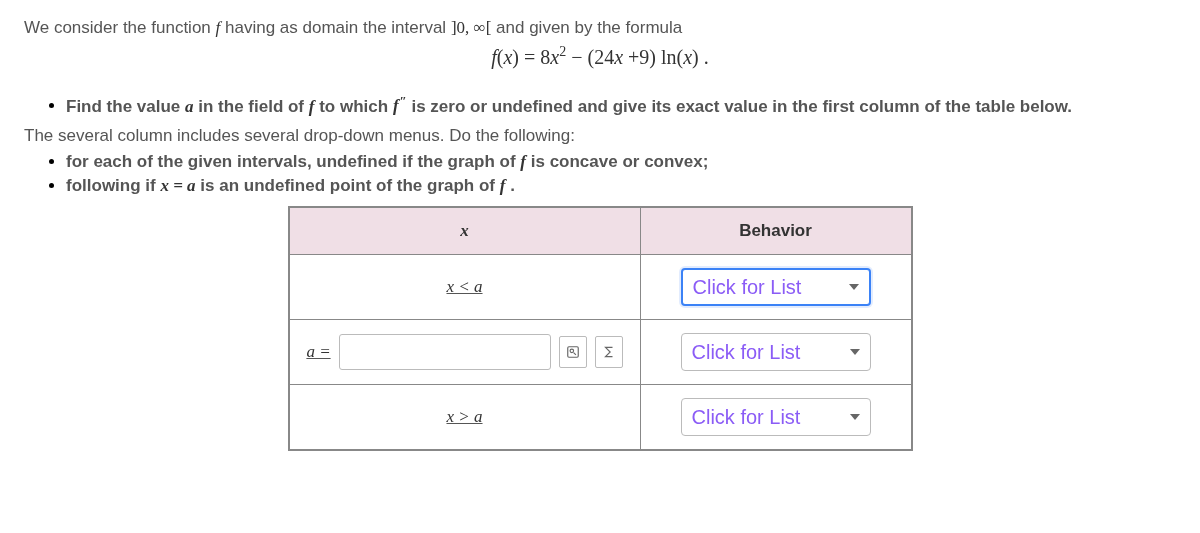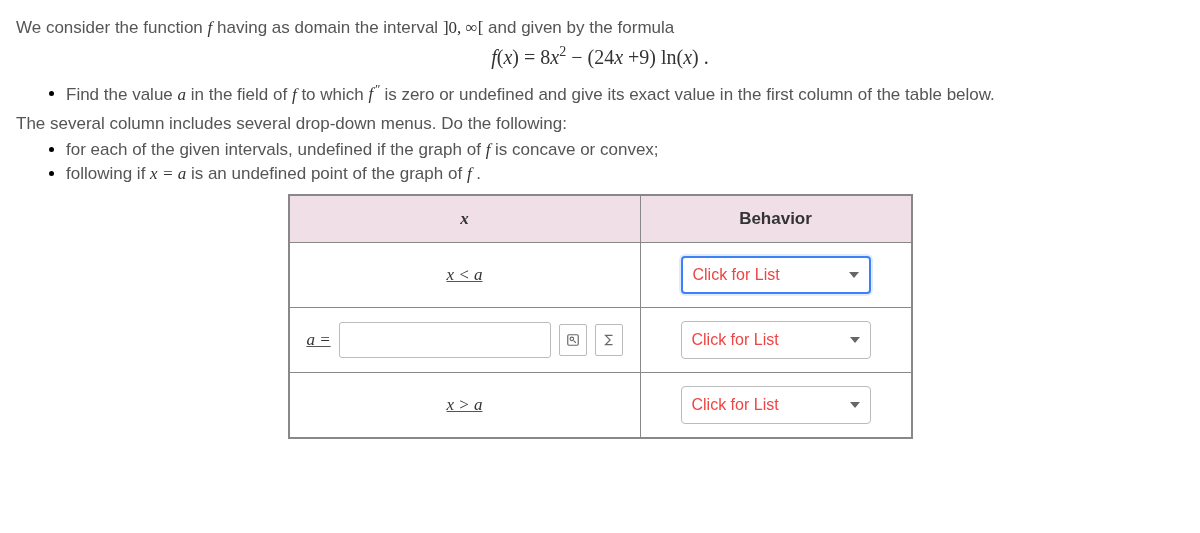--- a/index.html
+++ b/index.html
@@ -6,26 +6,26 @@
     margin: 0;
     padding: 12px 16px;
     font-family: Arial, Helvetica, sans-serif;
     font-size: 17px;
     color: #555;
     width: 1200px;
     box-sizing: border-box;
   }
   .math { font-family: 'Cambria Math','Times New Roman',serif; font-style: italic; color: #333; }
   .math .up { font-style: normal; }
-  .formula-line { text-align: center; margin: 4px 0 12px 0; font-size: 20px; }
+  .formula-line { text-align: center; margin: 4px 0 24px 0; font-size: 20px; }
   .formula-line .sq { font-size: 14px; vertical-align: super; font-style: normal;}
-  ul.top { margin: 6px 0 10px 0; padding-left: 50px; }
+  ul.top { margin: 6px 0 10px 0; padding-left: 50px; font-weight: bold; }
   ul.top li { margin-bottom: 4px; }
   ul.top li::marker { color: #000; }
-  p { margin: 6px 0; }
+  p { margin: 6px 8px; }
   .table-wrap { display:flex; justify-content:center; margin-top:6px;}
   table.behavior {
     border-collapse: collapse;
     border: 2px solid #888;
   }
   table.behavior th, table.behavior td {
     border: 1px solid #888;
     padding: 0;
     vertical-align: middle;
     text-align: center;
@@ -41,22 +41,22 @@
   .col-b { width: 270px; }
   .dropdown {
     display: inline-flex;
     align-items: center;
     justify-content: space-between;
     width: 190px;
     height: 38px;
     border: 1px solid #bbb;
     border-radius: 4px;
     padding: 0 10px;
-    color: #ef4444;
-    font-size: 16px;
+    color: #8b5cf6;
+    font-size: 20px;
     background: #fff;
     box-sizing: border-box;
   }
   .dropdown.active { border: 2px solid #3b82f6; box-shadow: 0 0 0 2px rgba(59,130,246,.15);}
   .caret {
     width: 0; height: 0;
     border-left: 5px solid transparent;
     border-right: 5px solid transparent;
     border-top: 6px solid #666;
   }

